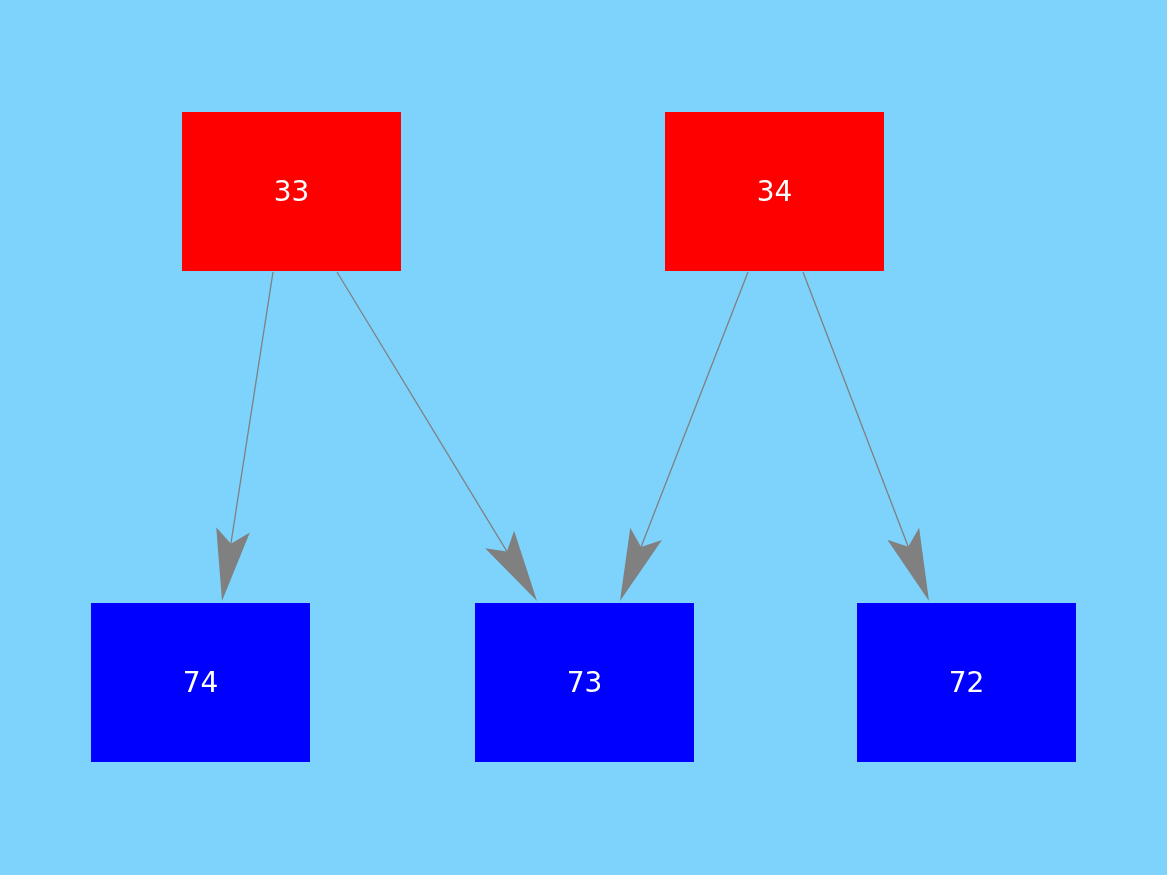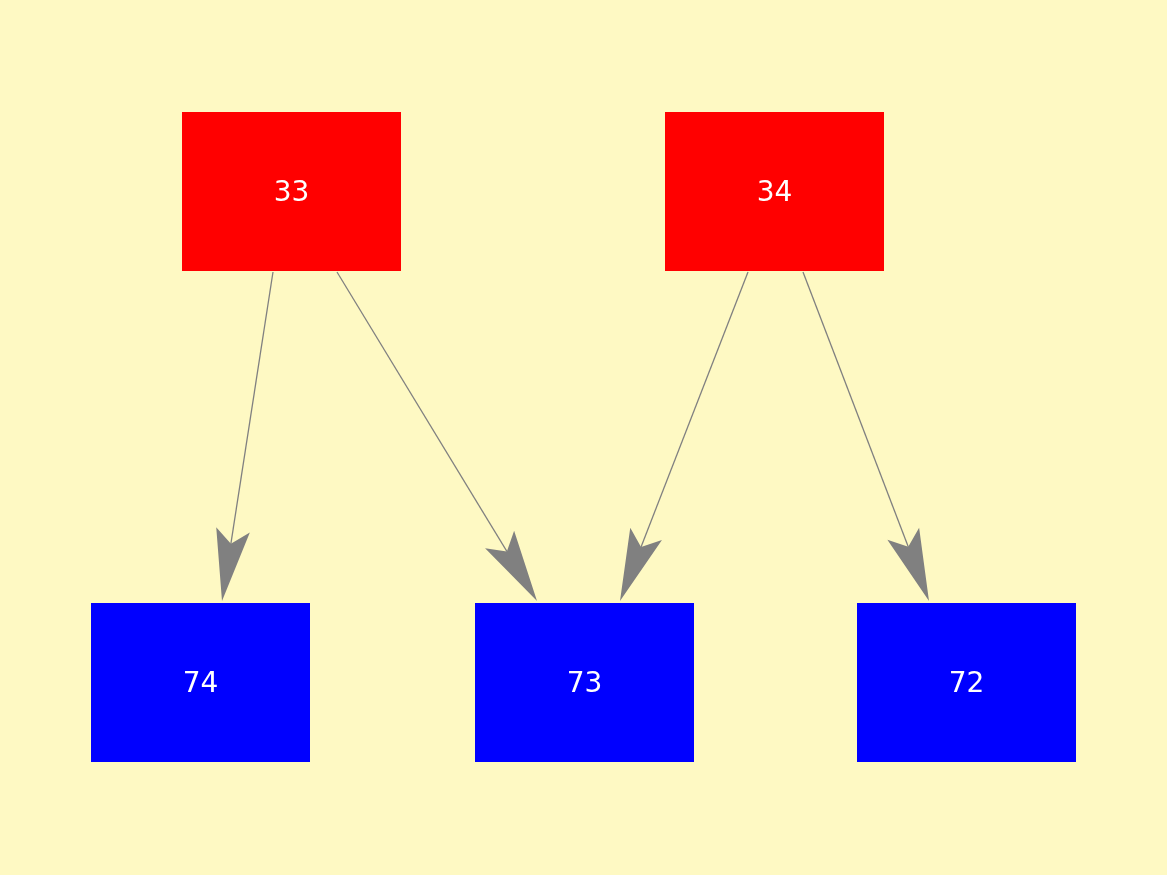--- a/index.html
+++ b/index.html
@@ -4,21 +4,21 @@
 <style>
   html, body {
     margin: 0;
     padding: 0;
     background: #ffffff;
   }
   .canvas-wrap {
     position: relative;
     width: 1167px;
     height: 875px;
-    background: #fef9c3;
+    background: #7dd3fc;
     overflow: hidden;
     font-family: "DejaVu Sans", "Liberation Sans", sans-serif;
   }
   svg text.node-label {
     font-family: "DejaVu Sans", "Liberation Sans", sans-serif;
     font-size: 28px;
   }
 </style>
 </head>
 <body>

